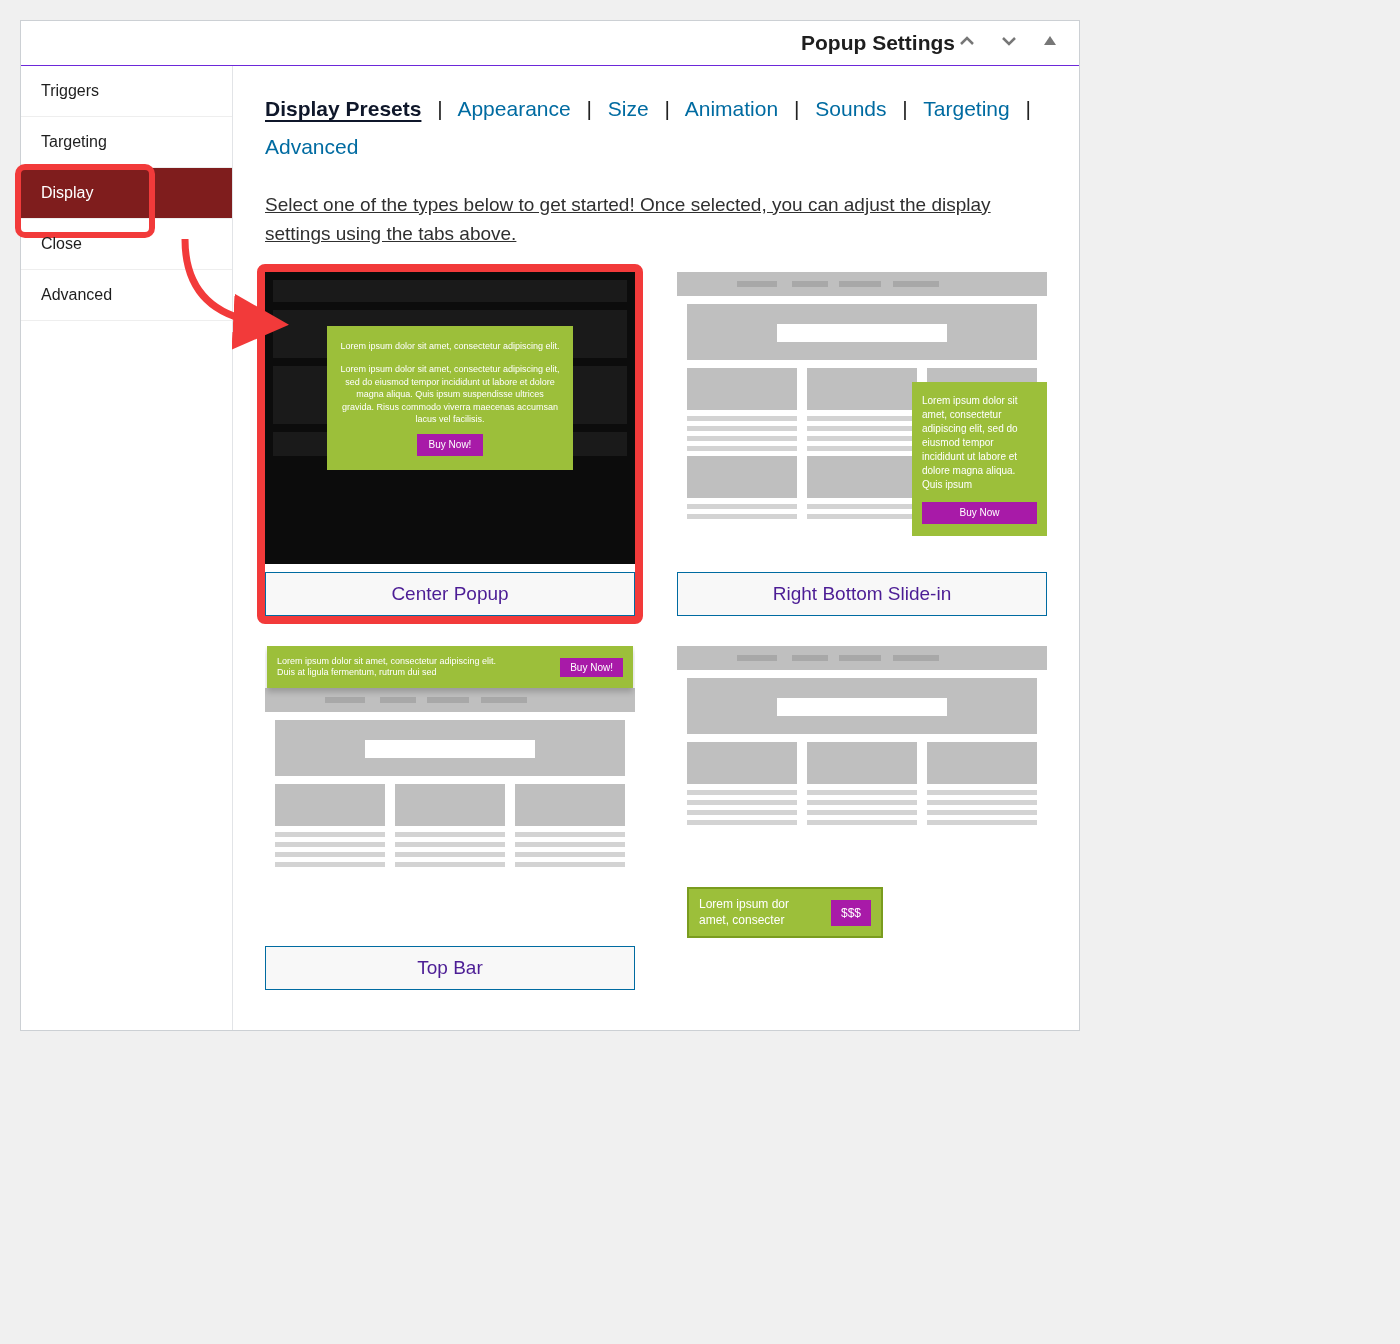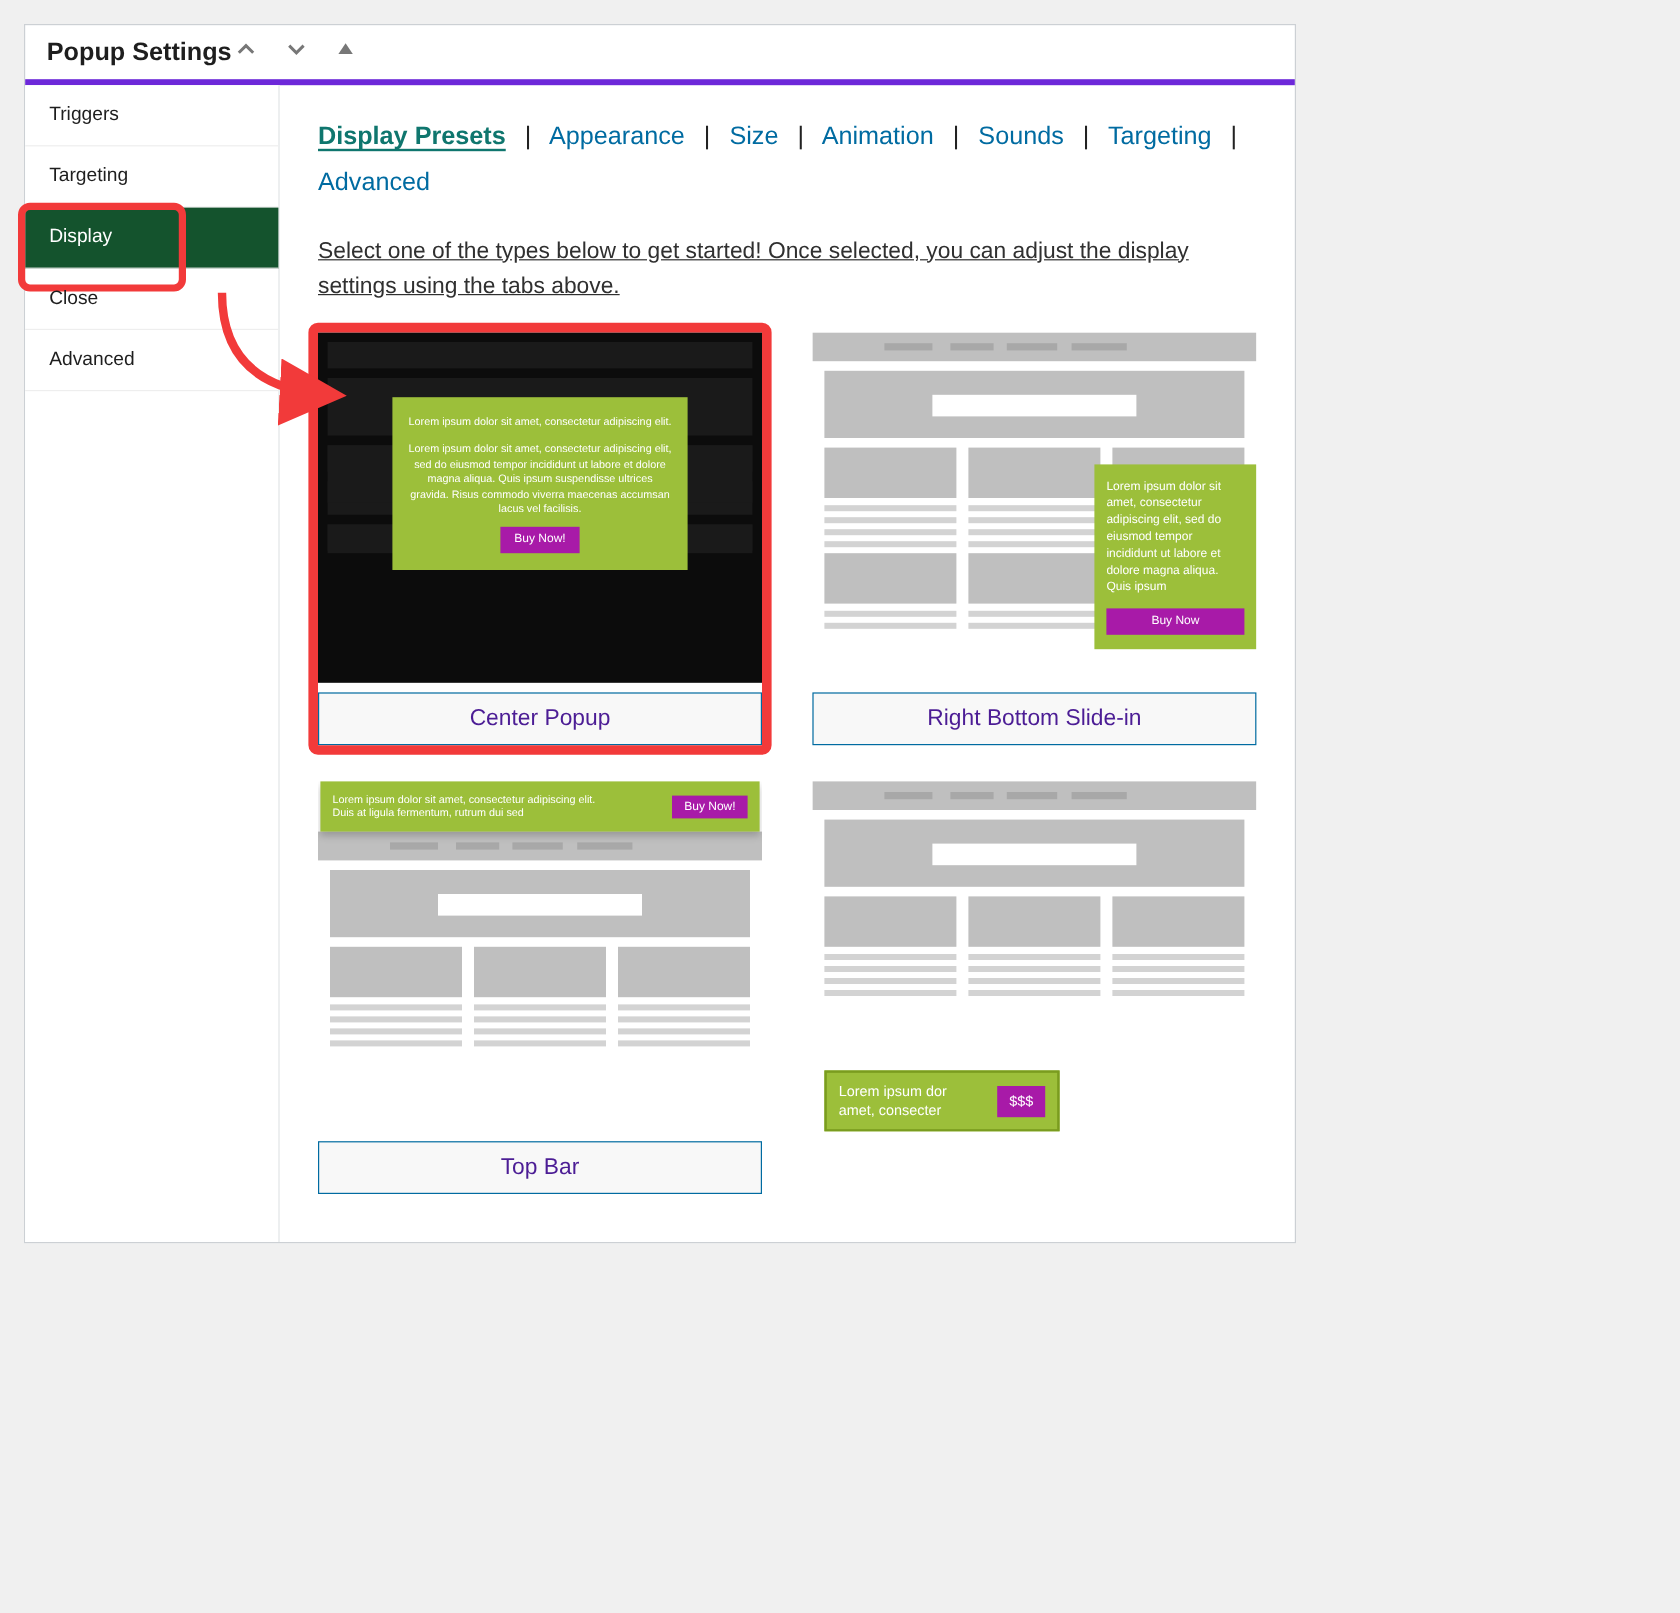--- a/index.html
+++ b/index.html
@@ -10,23 +10,23 @@
   color: #1e1e1e;
 }
 .panel {
   background: #fff;
   border: 1px solid #ccd0d4;
   max-width: 1060px;
 }
 .panel-header {
   display: flex;
   align-items: center;
-  justify-content: flex-start;
+  justify-content: flex-end;
   padding: 10px 18px;
-  border-bottom: 5px solid #6d28d9;
+  border-bottom: 1px solid #6d28d9;
 }
 .panel-title {
   font-size: 21px;
   font-weight: 700;
 }
 .panel-controls {
   display: flex;
   gap: 18px;
   color: #777;
 }
@@ -40,21 +40,21 @@
   background: #fff;
 }
 .sidebar-item {
   padding: 16px 20px;
   font-size: 16px;
   border-bottom: 1px solid #eee;
   cursor: pointer;
   position: relative;
 }
 .sidebar-item.active {
-  background: #14532d;
+  background: #7f1d1d;
   color: #fff;
 }
 .sidebar-item.highlighted::before {
   content: "";
   position: absolute;
   top: -4px; left: -6px;
   width: 128px; height: 62px;
   border: 6px solid #f23a3a;
   border-radius: 10px;
   pointer-events: none;
@@ -67,21 +67,21 @@
 .subtabs {
   font-size: 21px;
   line-height: 1.8;
   margin-bottom: 24px;
 }
 .subtabs .tab {
   color: #006ba1;
   cursor: pointer;
 }
 .subtabs .tab.active {
-  color: #0f766e;
+  color: #0f172a;
   font-weight: 700;
   text-decoration: underline;
   text-underline-offset: 4px;
 }
 .subtabs .sep {
   color: #222;
   margin: 0 10px;
 }
 .intro {
   font-size: 19px;

